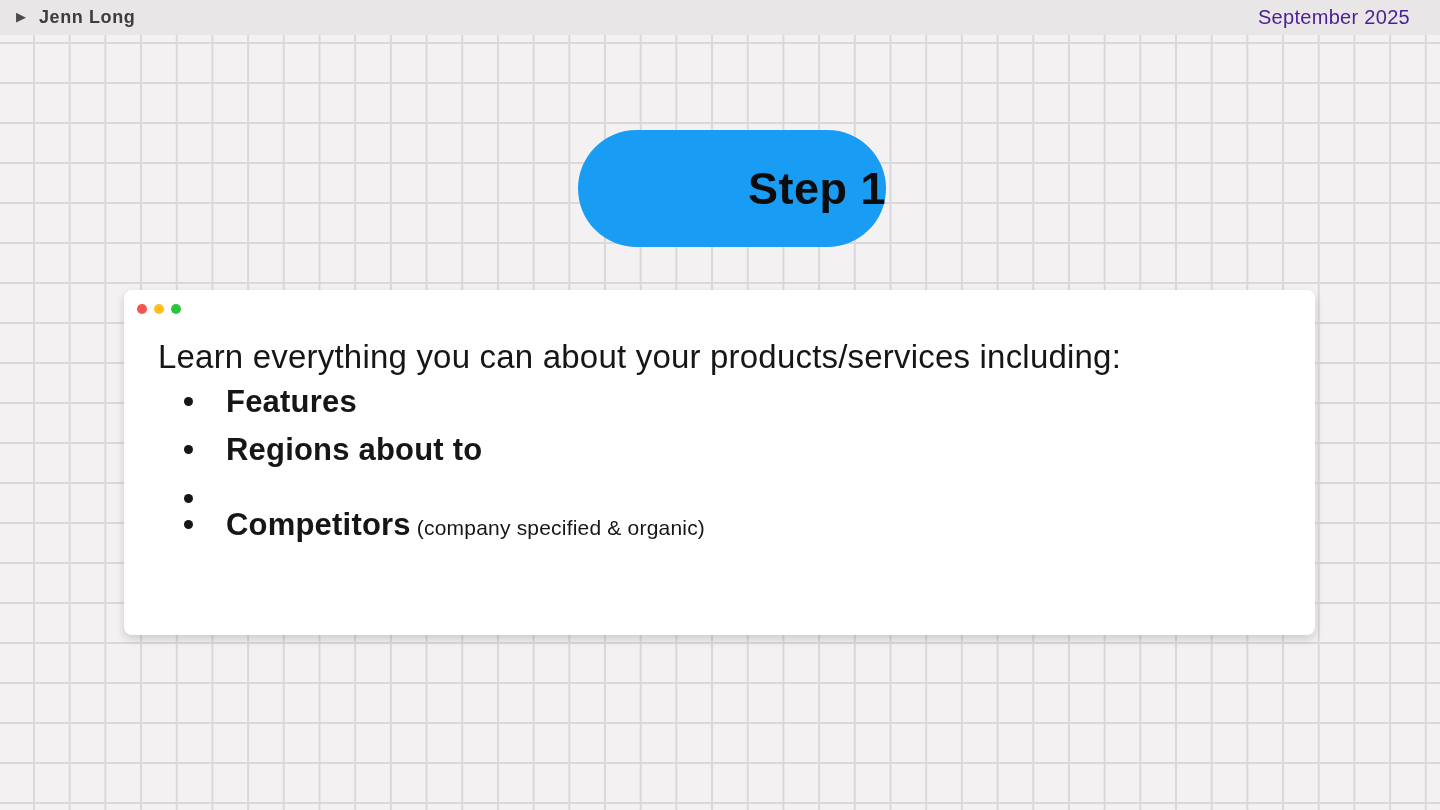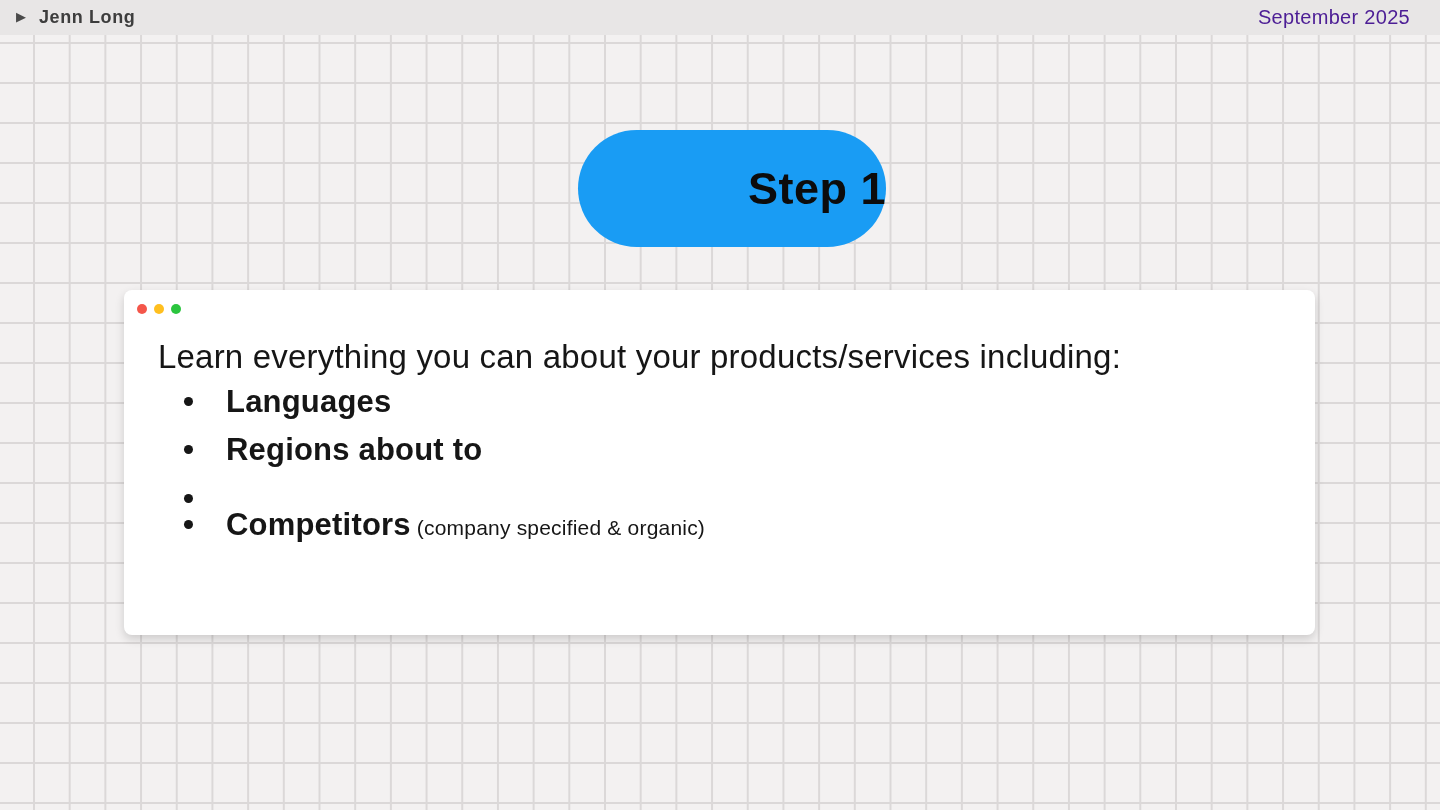--- a/index.html
+++ b/index.html
@@ -154,21 +154,21 @@
       <span class="window-dot" style="background: rgb(255, 191, 31);"></span>
       <span class="window-dot" style="background: rgb(43, 197, 62);"></span>
     </div>
   <div class="card-content">
     <p class="intro">Learn everything you can about your products/services including:</p>
     <ul class="bullet-list">
 
   <li class="bullet-item">
     <span class="bullet-dot"></span>
     <span>
-      <span class="bullet-text">Languages</span><span class="bullet-suffix"></span>
+      <span class="bullet-text">Features</span><span class="bullet-suffix"></span>
     </span>
   </li>
 
   <li class="bullet-item">
     <span class="bullet-dot"></span>
     <span>
       <span class="bullet-text">Regions about to</span><span class="bullet-suffix"></span>
     </span>
   </li>
 

